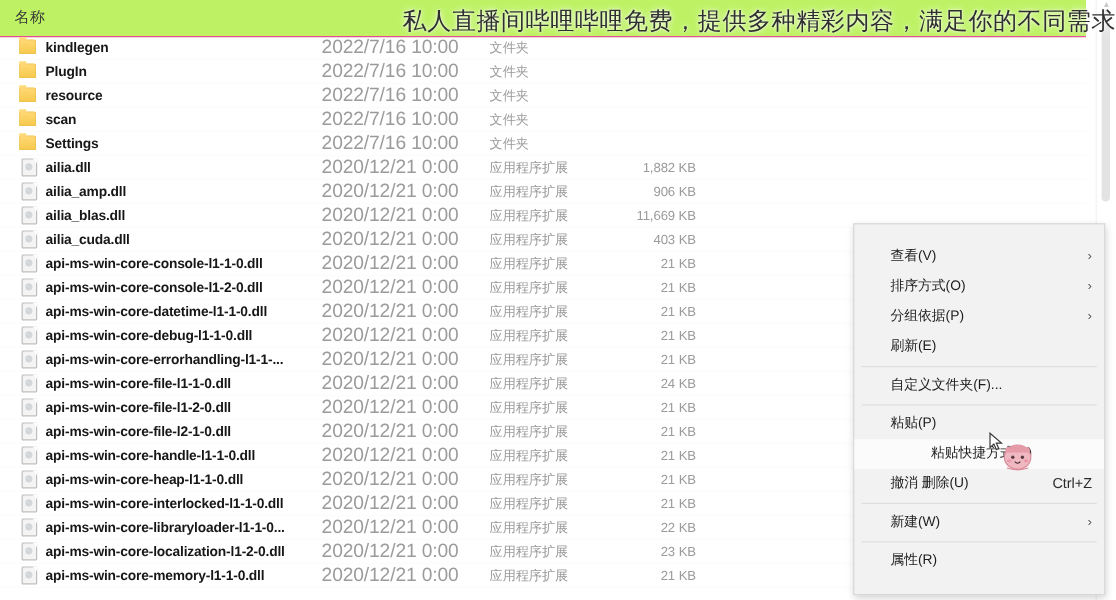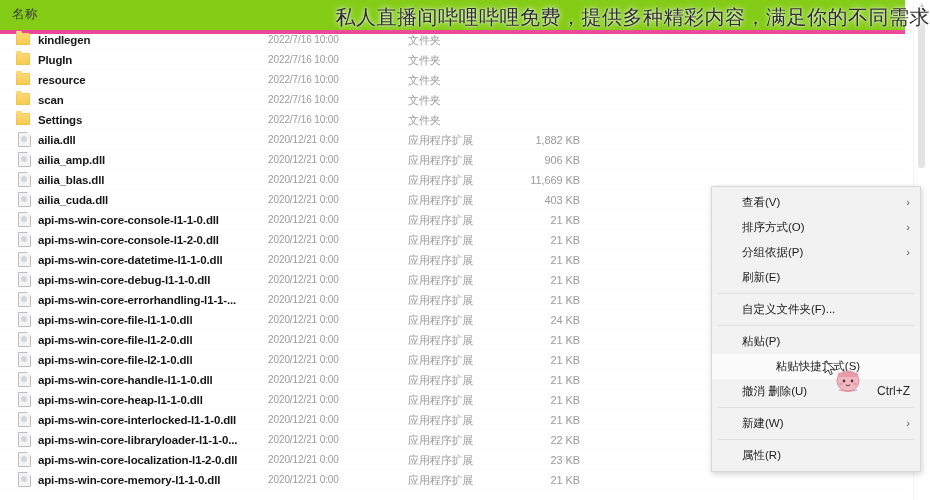--- a/index.html
+++ b/index.html
@@ -12,22 +12,22 @@
   }
 
   
   #explorer{
     position:absolute;left:0;top:0;width:930px;height:500px;
     background:#fff;
   }
 
   .col-head{
     position:absolute;left:0;top:0;width:905px;height:30px;
-    border-bottom:4px solid #ec4899;
-    background:#84cc16;
+    border-bottom:1px solid #ec4899;
+    background:#bef264;
   }
   .col-head .h-name{
     position:absolute;left:12px;top:6px;
     font-size:12.5px;color:#3a3a3a;letter-spacing:.5px;
   }
 
   .rows{
     position:absolute;left:0;top:30px;width:905px;
   }
   .row{
@@ -69,21 +69,21 @@
 
   .c-name{
     position:absolute;left:38px;top:0;
     font-size:11.5px;color:#171717;font-weight:600;
     letter-spacing:-.15px;
     text-align:right;
   }
   .c-name.folder-name{font-weight:600;}
   .c-date{
     position:absolute;left:268px;top:0;
-    font-size:10px;color:#9b9b9b;letter-spacing:-.1px;
+    font-size:16px;color:#9b9b9b;letter-spacing:-.1px;
   }
   .c-type{
     position:absolute;left:408px;top:0;
     font-size:11px;color:#9b9b9b;letter-spacing:-.1px;
   }
   .c-size{
     position:absolute;left:480px;width:100px;text-align:right;top:0;
     font-size:11px;color:#9b9b9b;letter-spacing:-.1px;
   }
 
@@ -120,21 +120,21 @@
     white-space:nowrap;
     text-shadow:0 0 2px rgba(255,255,255,.95),0 0 6px rgba(255,255,255,.9);
   }
 
   
   #ctx{
     position:absolute;left:711px;top:186px;width:208px;
     background:#f2f2f2;
     border:1px solid #d8d8d8;
     box-shadow:1px 2px 6px rgba(0,0,0,.18);
-    padding:3px 0;
+    padding:15px 0;
     z-index:20;
   }
   .mi{
     position:relative;height:25px;line-height:25px;
     padding:0 26px 0 30px;
     font-size:11.5px;color:#1c1c1c;
     white-space:nowrap;
   }
   .mi.hl{background:#fbfbfb;text-align:center;}
   .mi .arrow{

